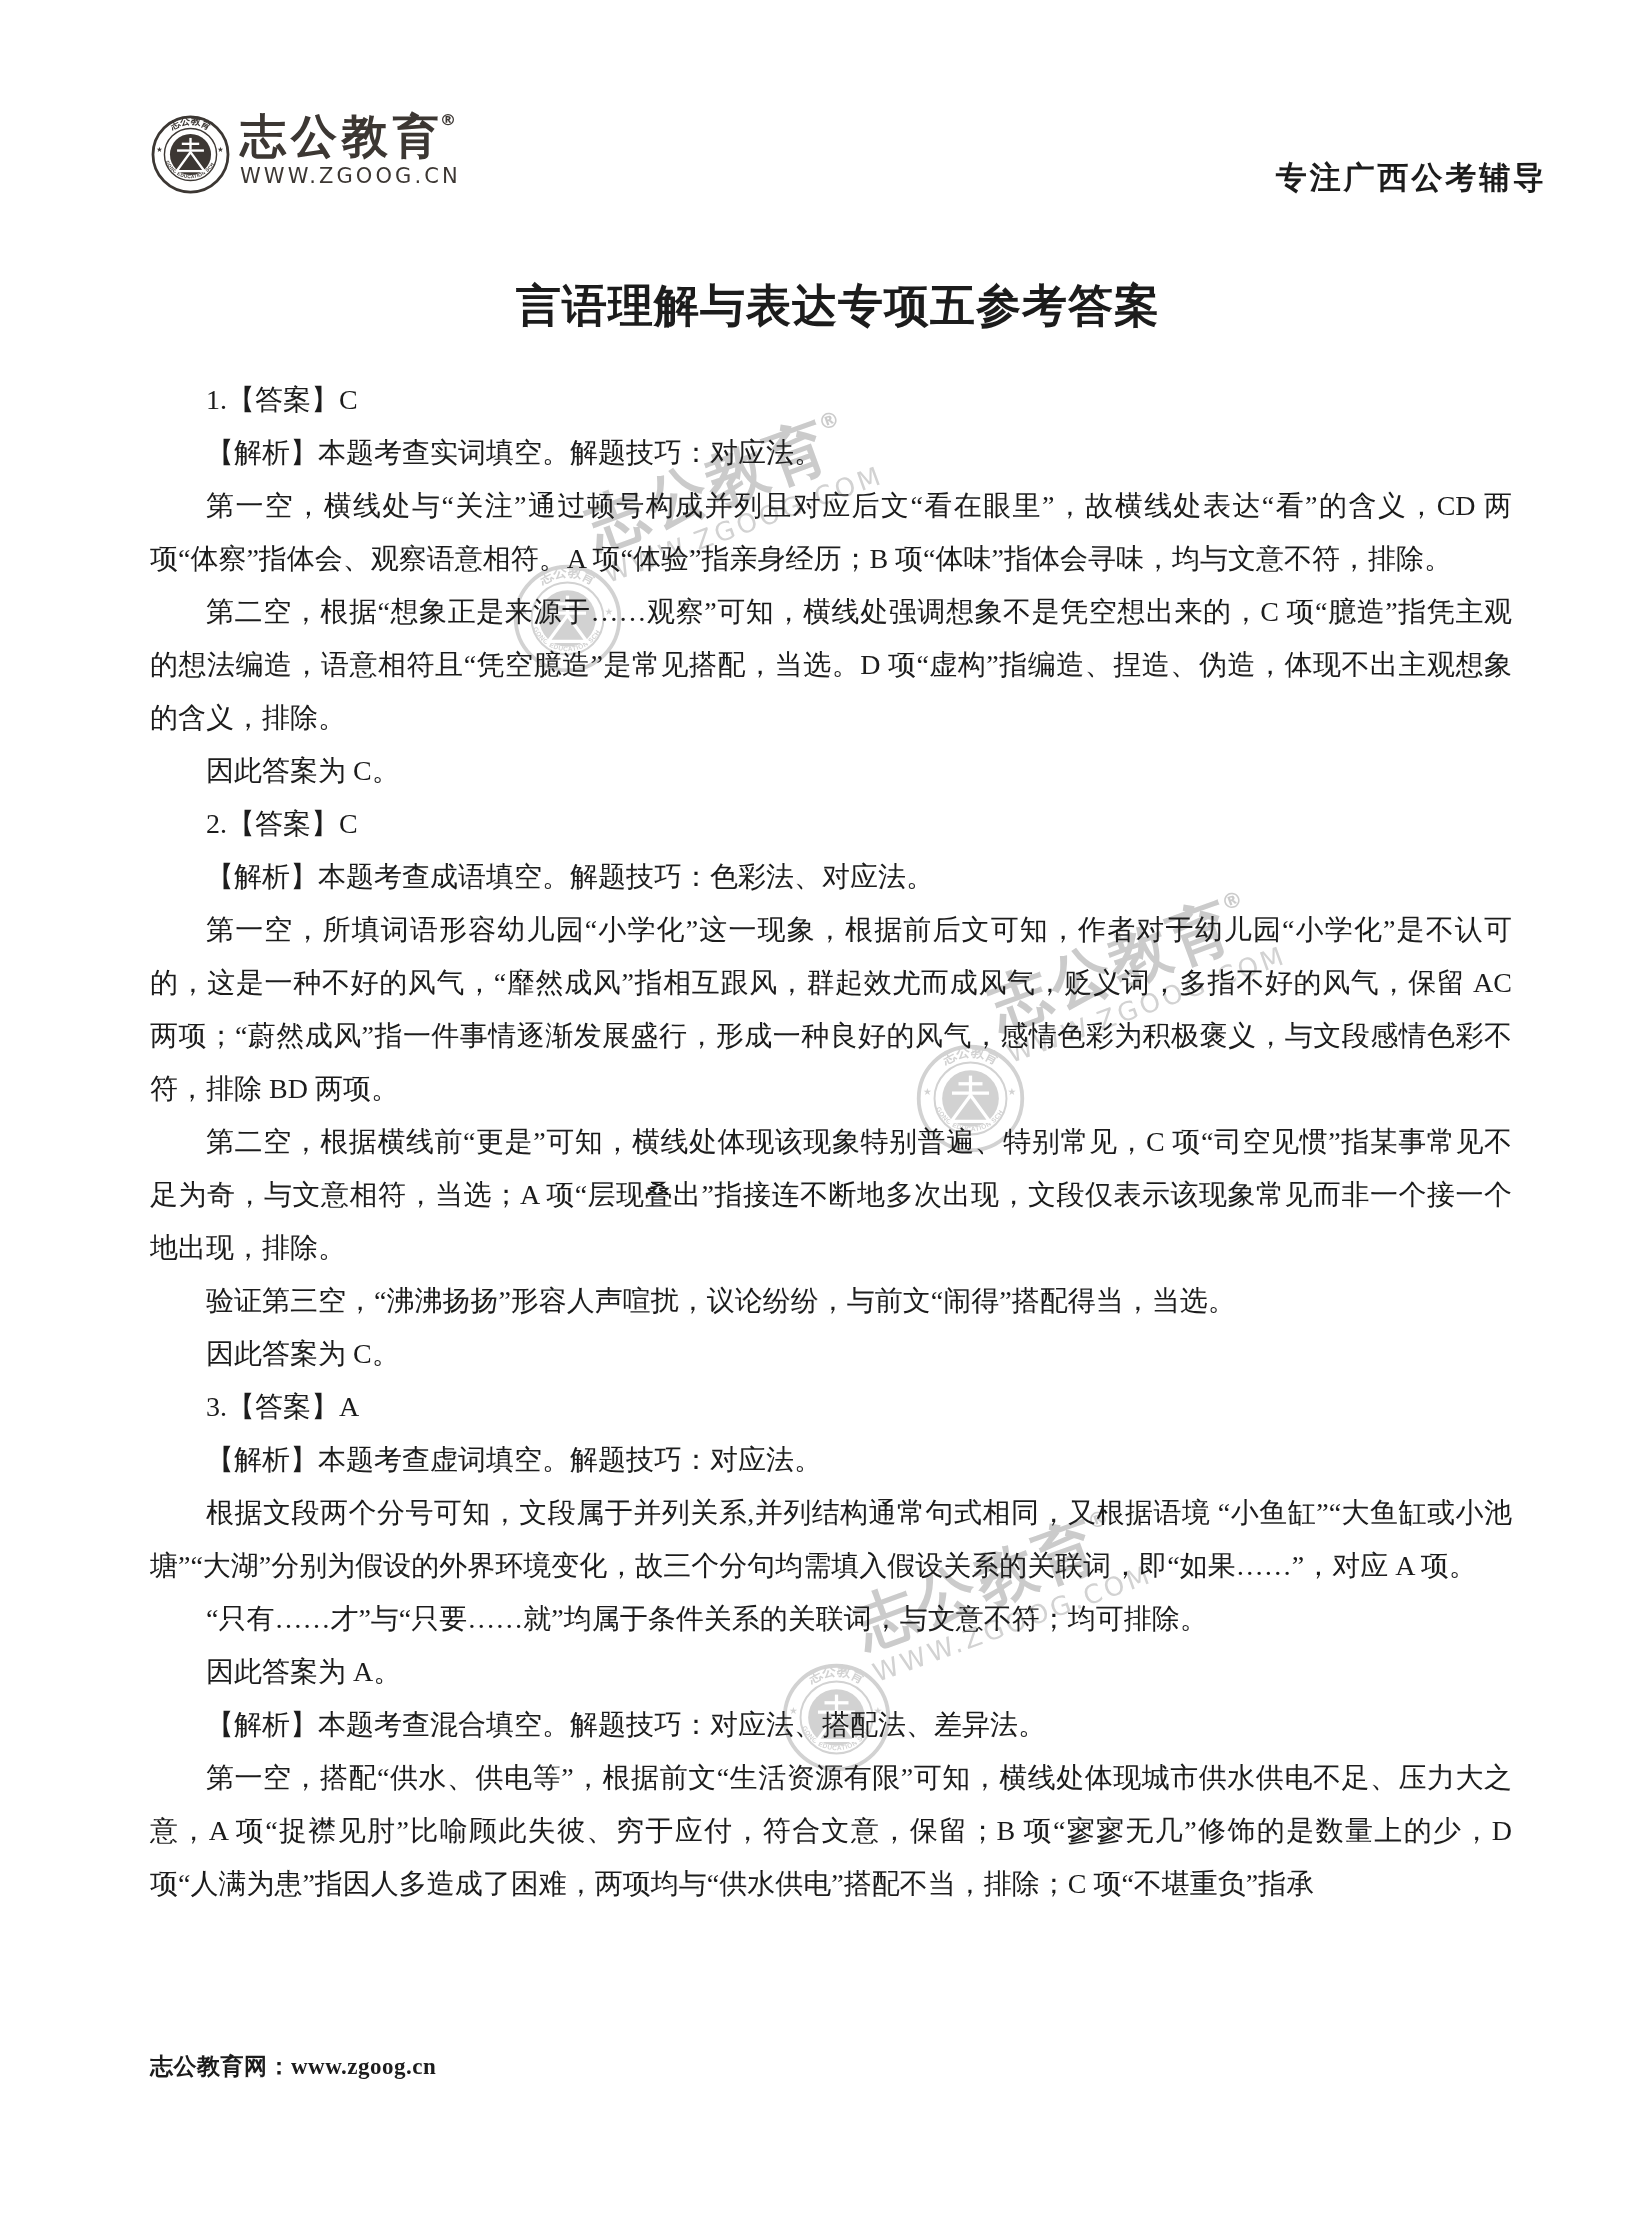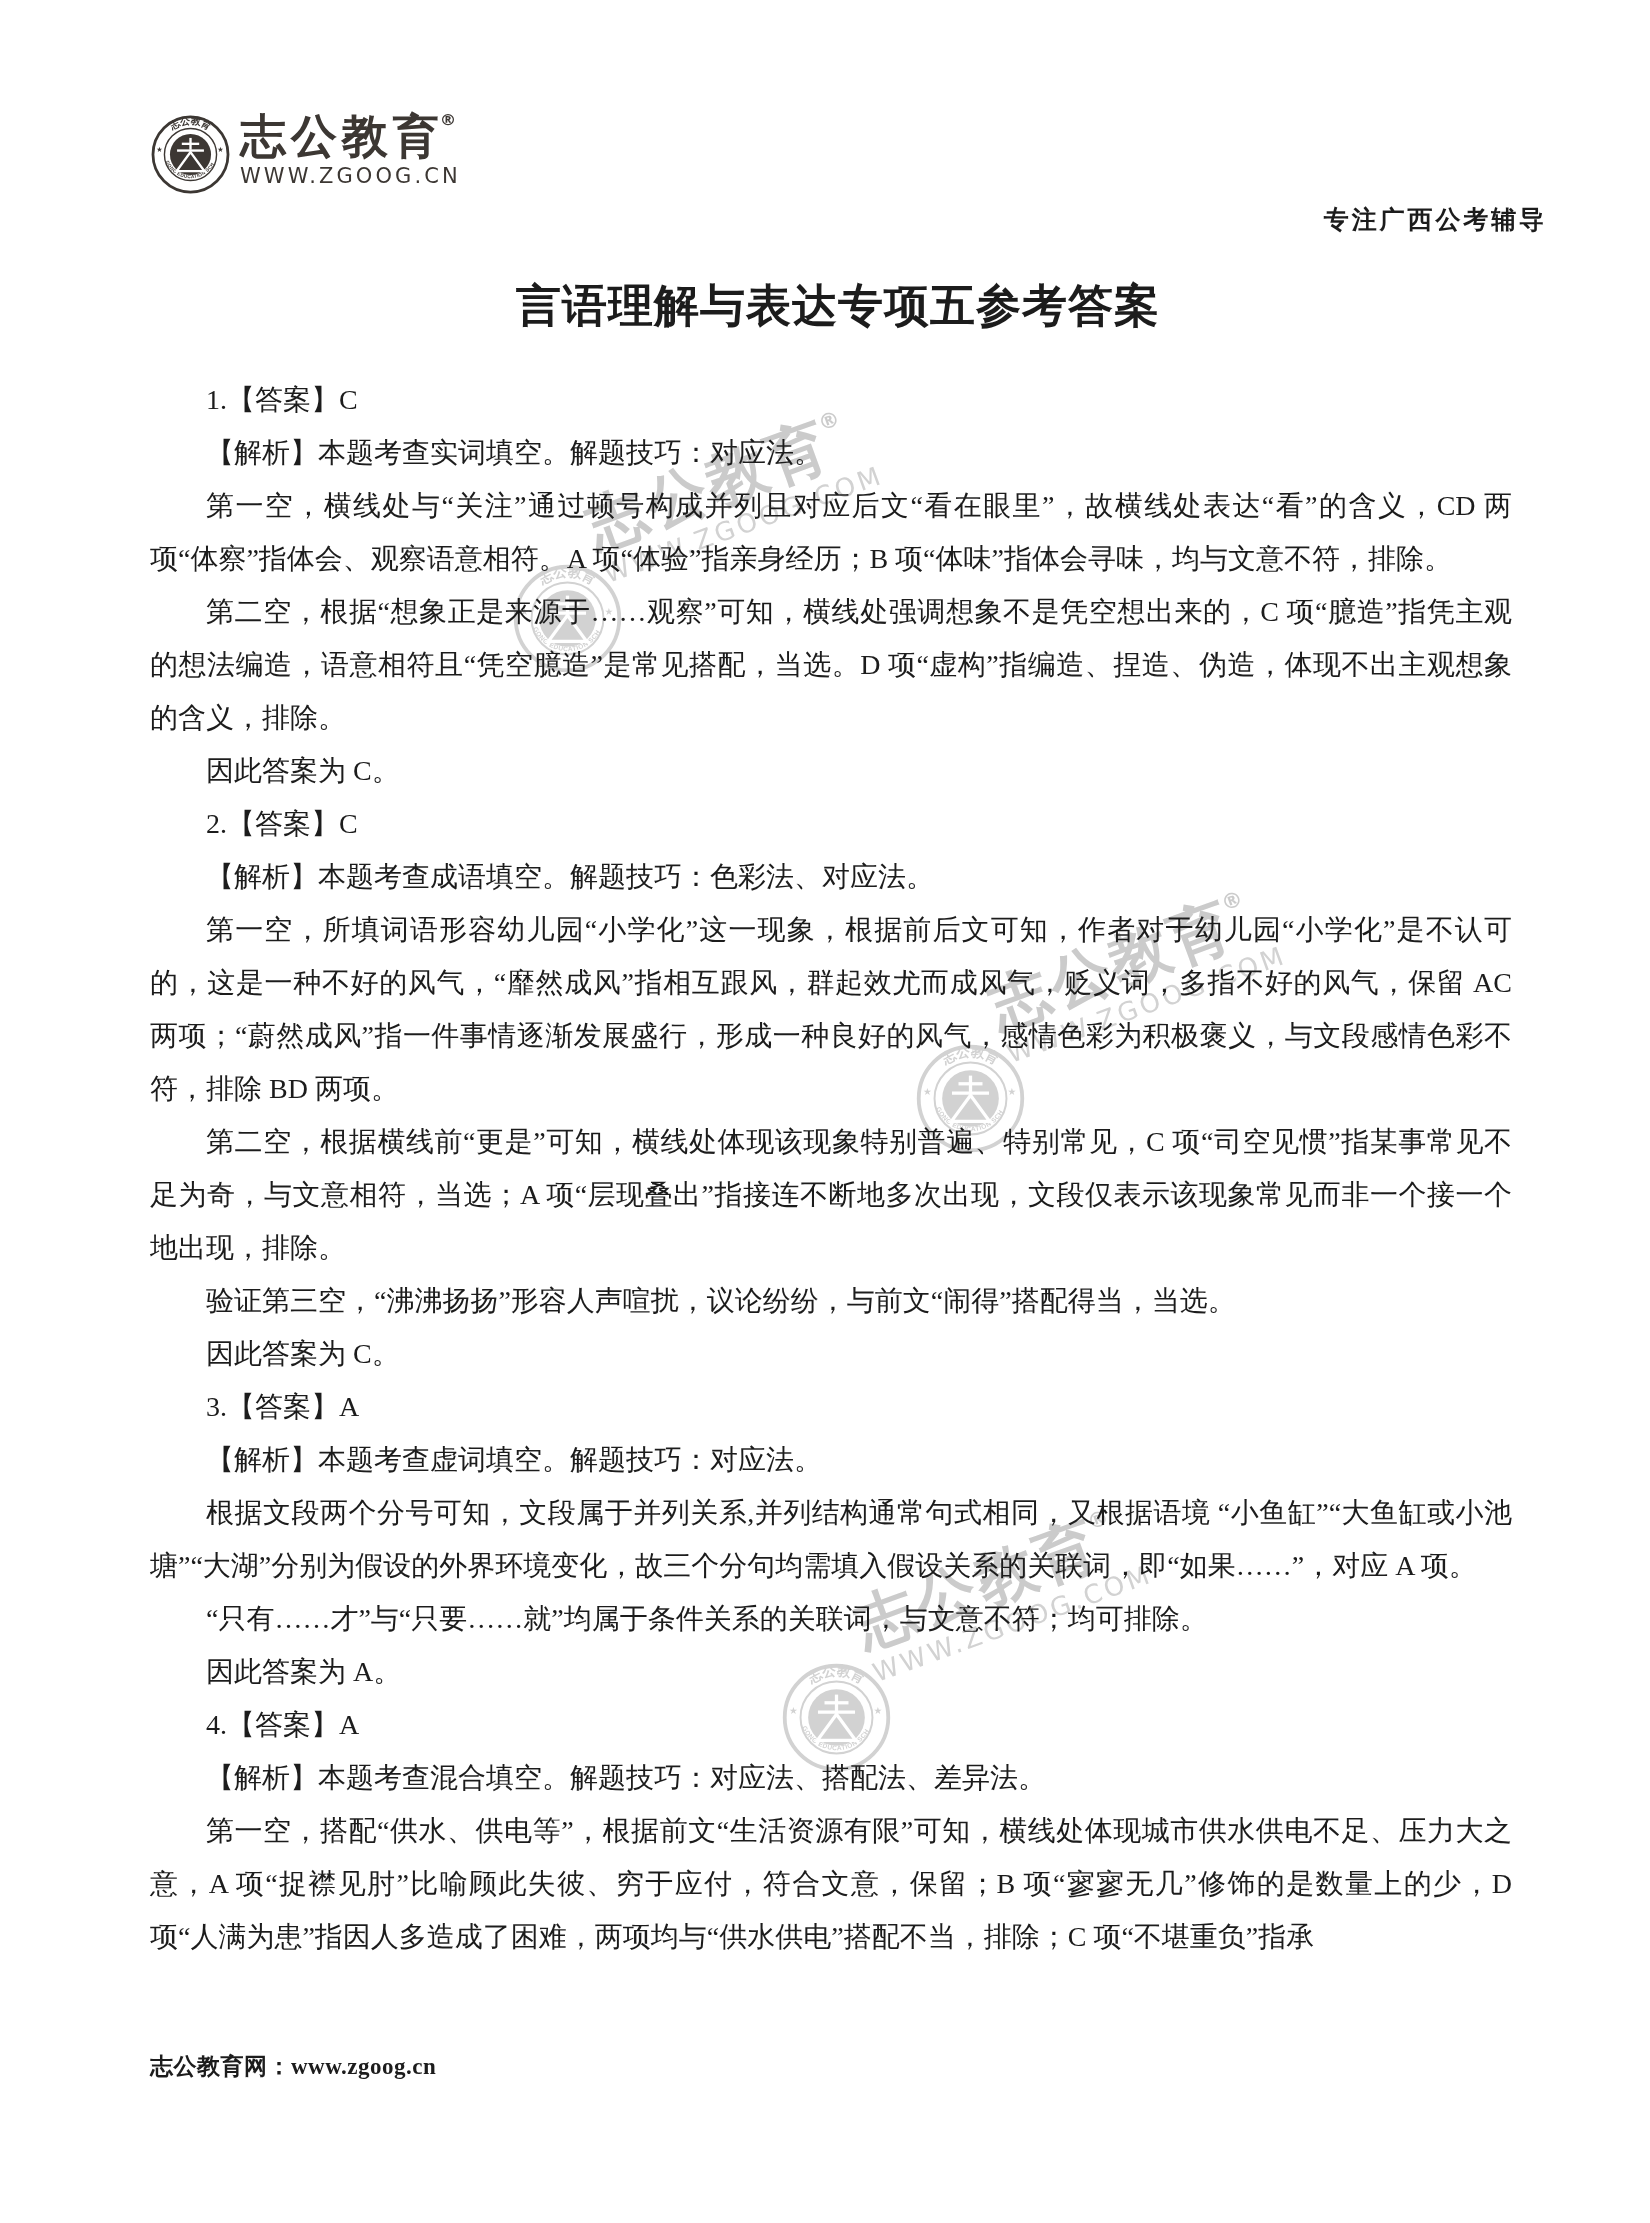--- a/index.html
+++ b/index.html
@@ -22,21 +22,21 @@
     font-weight:bold; font-size:46px; line-height:1.08; letter-spacing:4.9px;
     white-space:nowrap;
   }
   .brand-reg { font-size:16.5px; vertical-align:27px; letter-spacing:0; margin-left:-3.9px; }
   .brand-url {
     font-family:"DejaVu Sans","Liberation Sans",sans-serif;
     font-size:21px; letter-spacing:3.1px; margin-top:3.9px; line-height:1; white-space:nowrap;
   }
   .tagline {
     position:absolute; right:129px; top:157px;
-    font-size:25px; font-weight:bold; letter-spacing:2.9px; white-space:nowrap;margin-top:46px;
+    font-size:31px; font-weight:bold; letter-spacing:2.9px; white-space:nowrap;
   }
 
   
   .doc-title {
     position:absolute; left:0; top:276px; width:100%;
     text-align:center;
     font-family:Liberation Serif, serif;
     font-weight:bold; font-size:45px; letter-spacing:1px;
   }
 
@@ -161,21 +161,20 @@
       <p>【解析】本题考查成语填空。解题技巧：色彩法、对应法。</p>
       <p>第一空，所填词语形容幼儿园“小学化”这一现象，根据前后文可知，作者对于幼儿园“小学化”是不认可的，这是一种不好的风气，“靡然成风”指相互跟风，群起效尤而成风气，贬义词，多指不好的风气，保留 AC 两项；“蔚然成风”指一件事情逐渐发展盛行，形成一种良好的风气，感情色彩为积极褒义，与文段感情色彩不符，排除 BD 两项。</p>
       <p>第二空，根据横线前“更是”可知，横线处体现该现象特别普遍、特别常见，C 项“司空见惯”指某事常见不足为奇，与文意相符，当选；A 项“层现叠出”指接连不断地多次出现，文段仅表示该现象常见而非一个接一个地出现，排除。</p>
       <p>验证第三空，“沸沸扬扬”形容人声喧扰，议论纷纷，与前文“闹得”搭配得当，当选。</p>
       <p>因此答案为 C。</p>
       <p>3.【答案】A</p>
       <p>【解析】本题考查虚词填空。解题技巧：对应法。</p>
       <p>根据文段两个分号可知，文段属于并列关系,并列结构通常句式相同，又根据语境 “小鱼缸”“大鱼缸或小池塘”“大湖”分别为假设的外界环境变化，故三个分句均需填入假设关系的关联词，即“如果……”，对应 A 项。</p>
       <p>“只有……才”与“只要……就”均属于条件关系的关联词，与文意不符；均可排除。</p>
       <p>因此答案为 A。</p>
-      <p>4.【答案】A</p>
       <p>【解析】本题考查混合填空。解题技巧：对应法、搭配法、差异法。</p>
       <p>第一空，搭配“供水、供电等”，根据前文“生活资源有限”可知，横线处体现城市供水供电不足、压力大之意，A 项“捉襟见肘”比喻顾此失彼、穷于应付，符合文意，保留；B 项“寥寥无几”修饰的是数量上的少，D 项“人满为患”指因人多造成了困难，两项均与“供水供电”搭配不当，排除；C 项“不堪重负”指承</p>
     </div>
 
   <div class="footer-site">志公教育网：www.zgoog.cn</div>
   <div class="page-number">39</div>
 
 </div>
 
 

